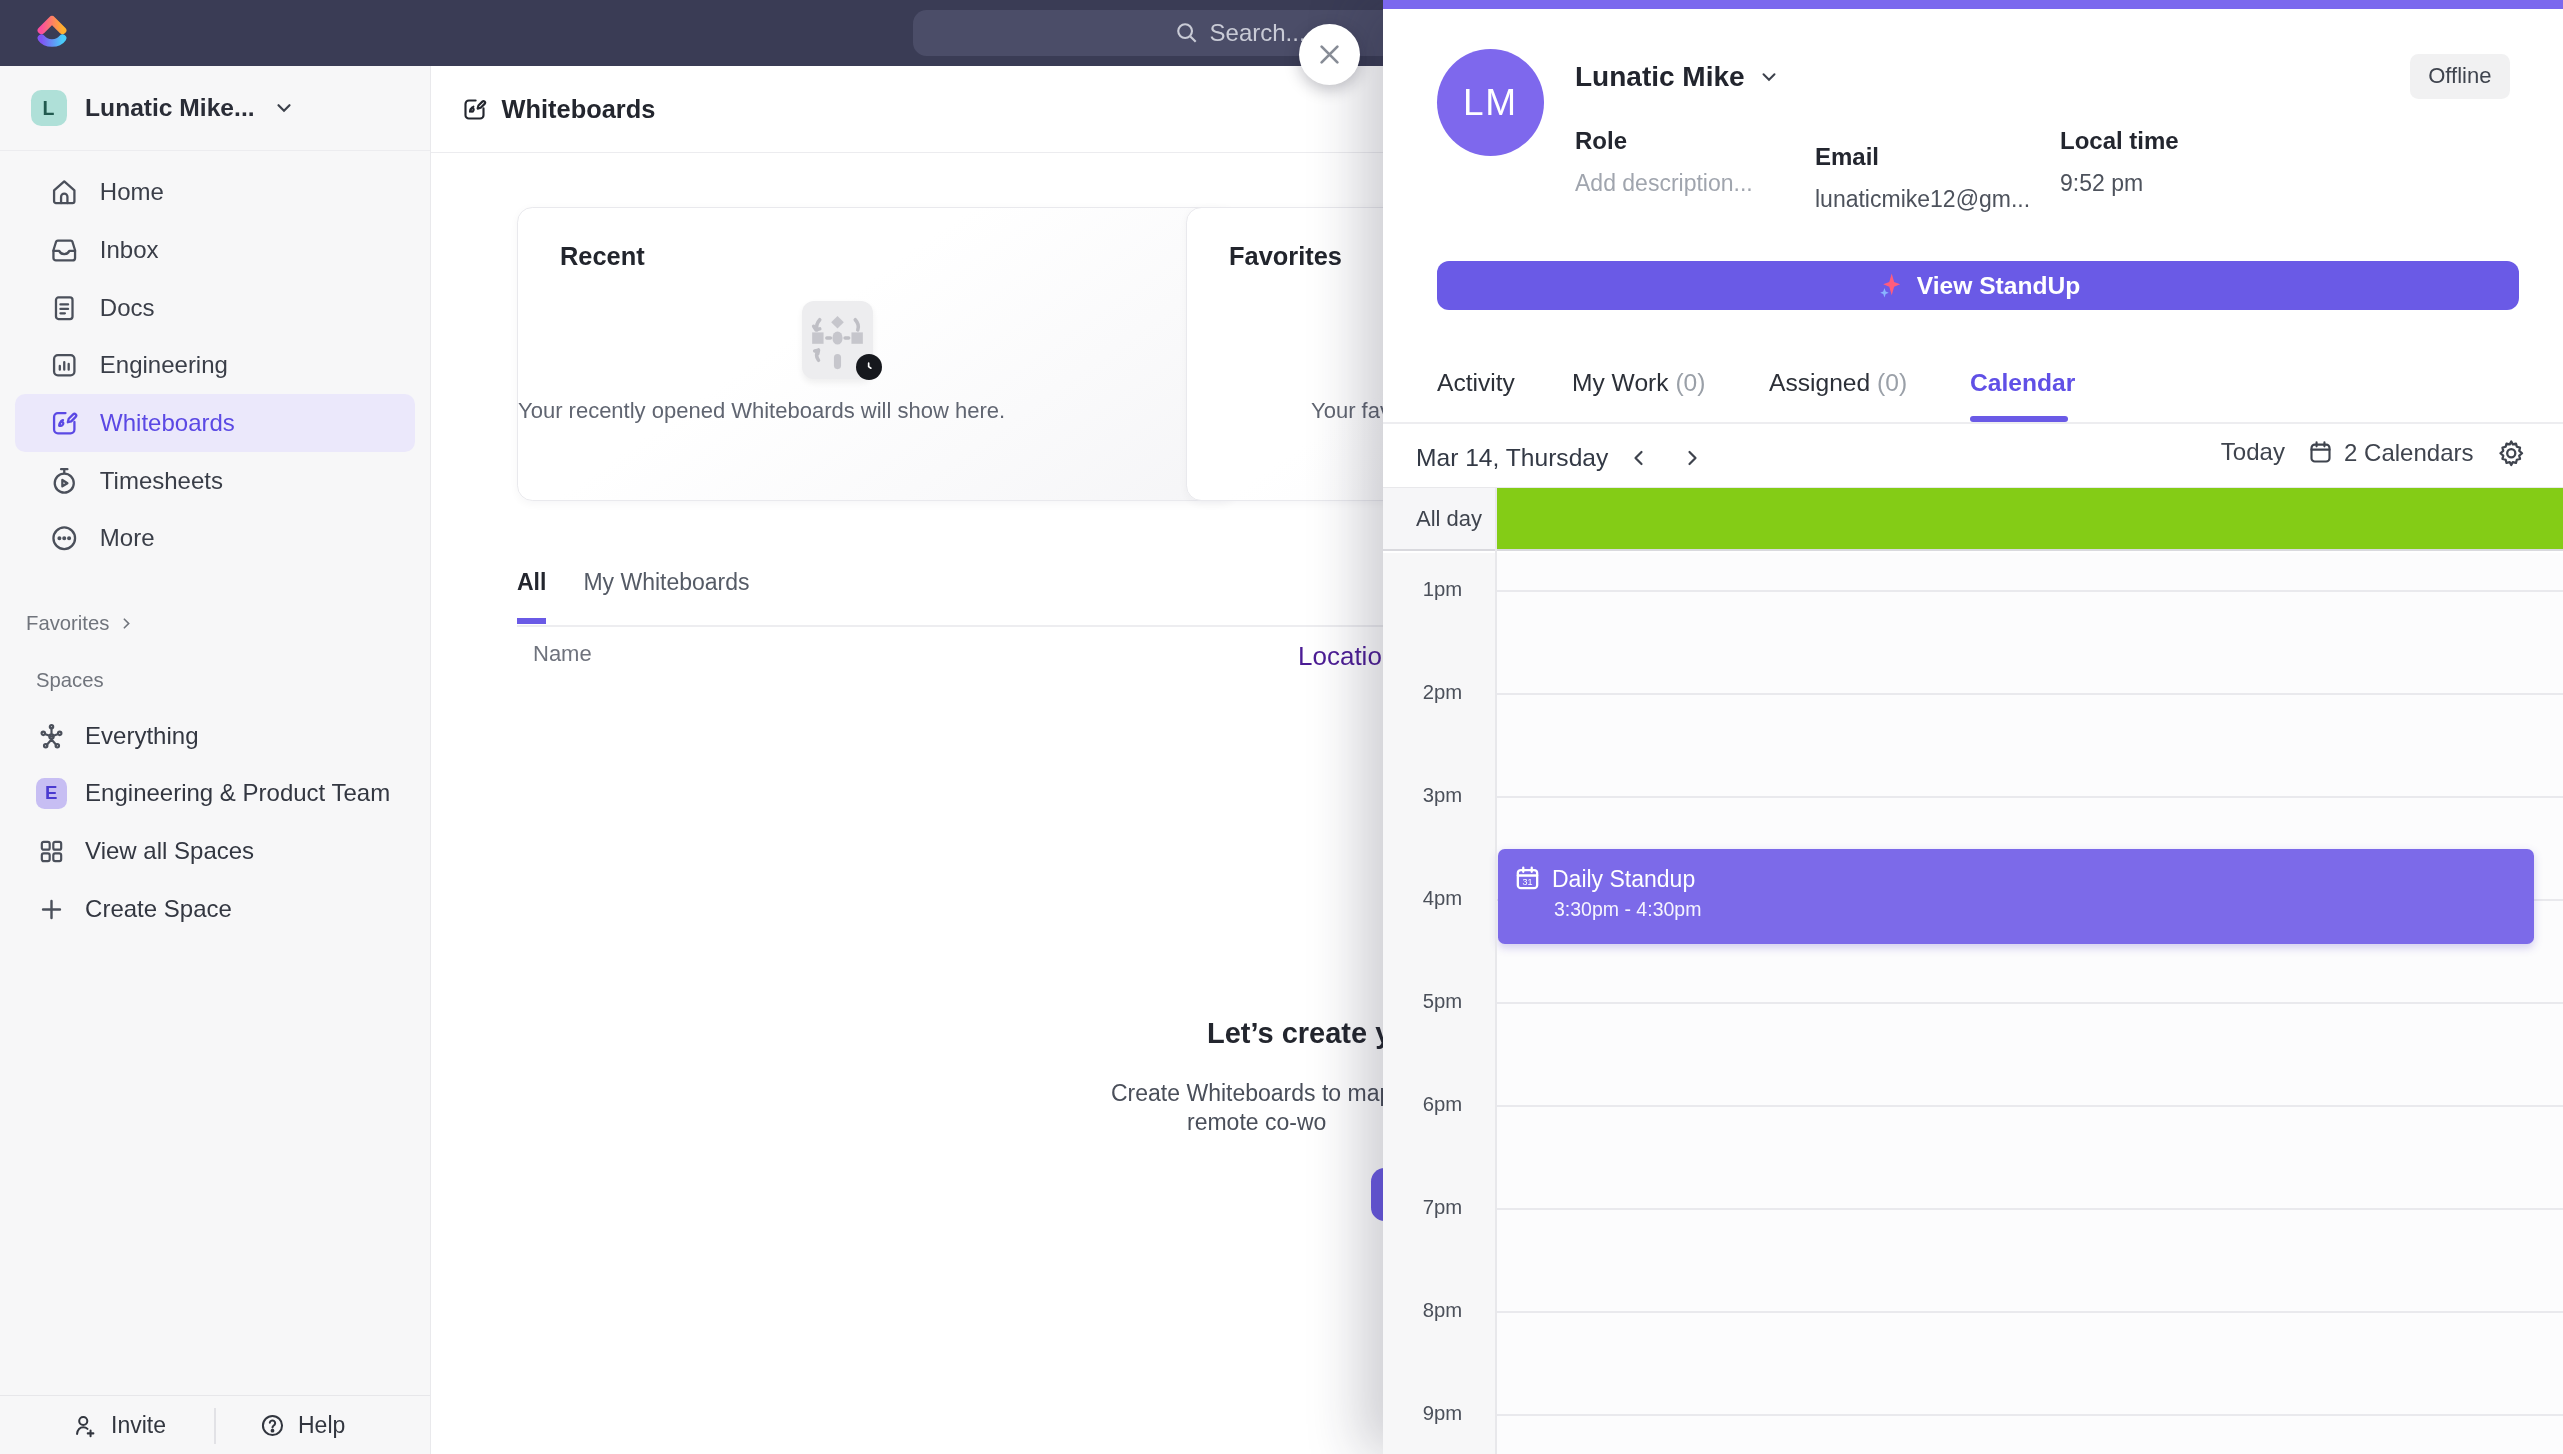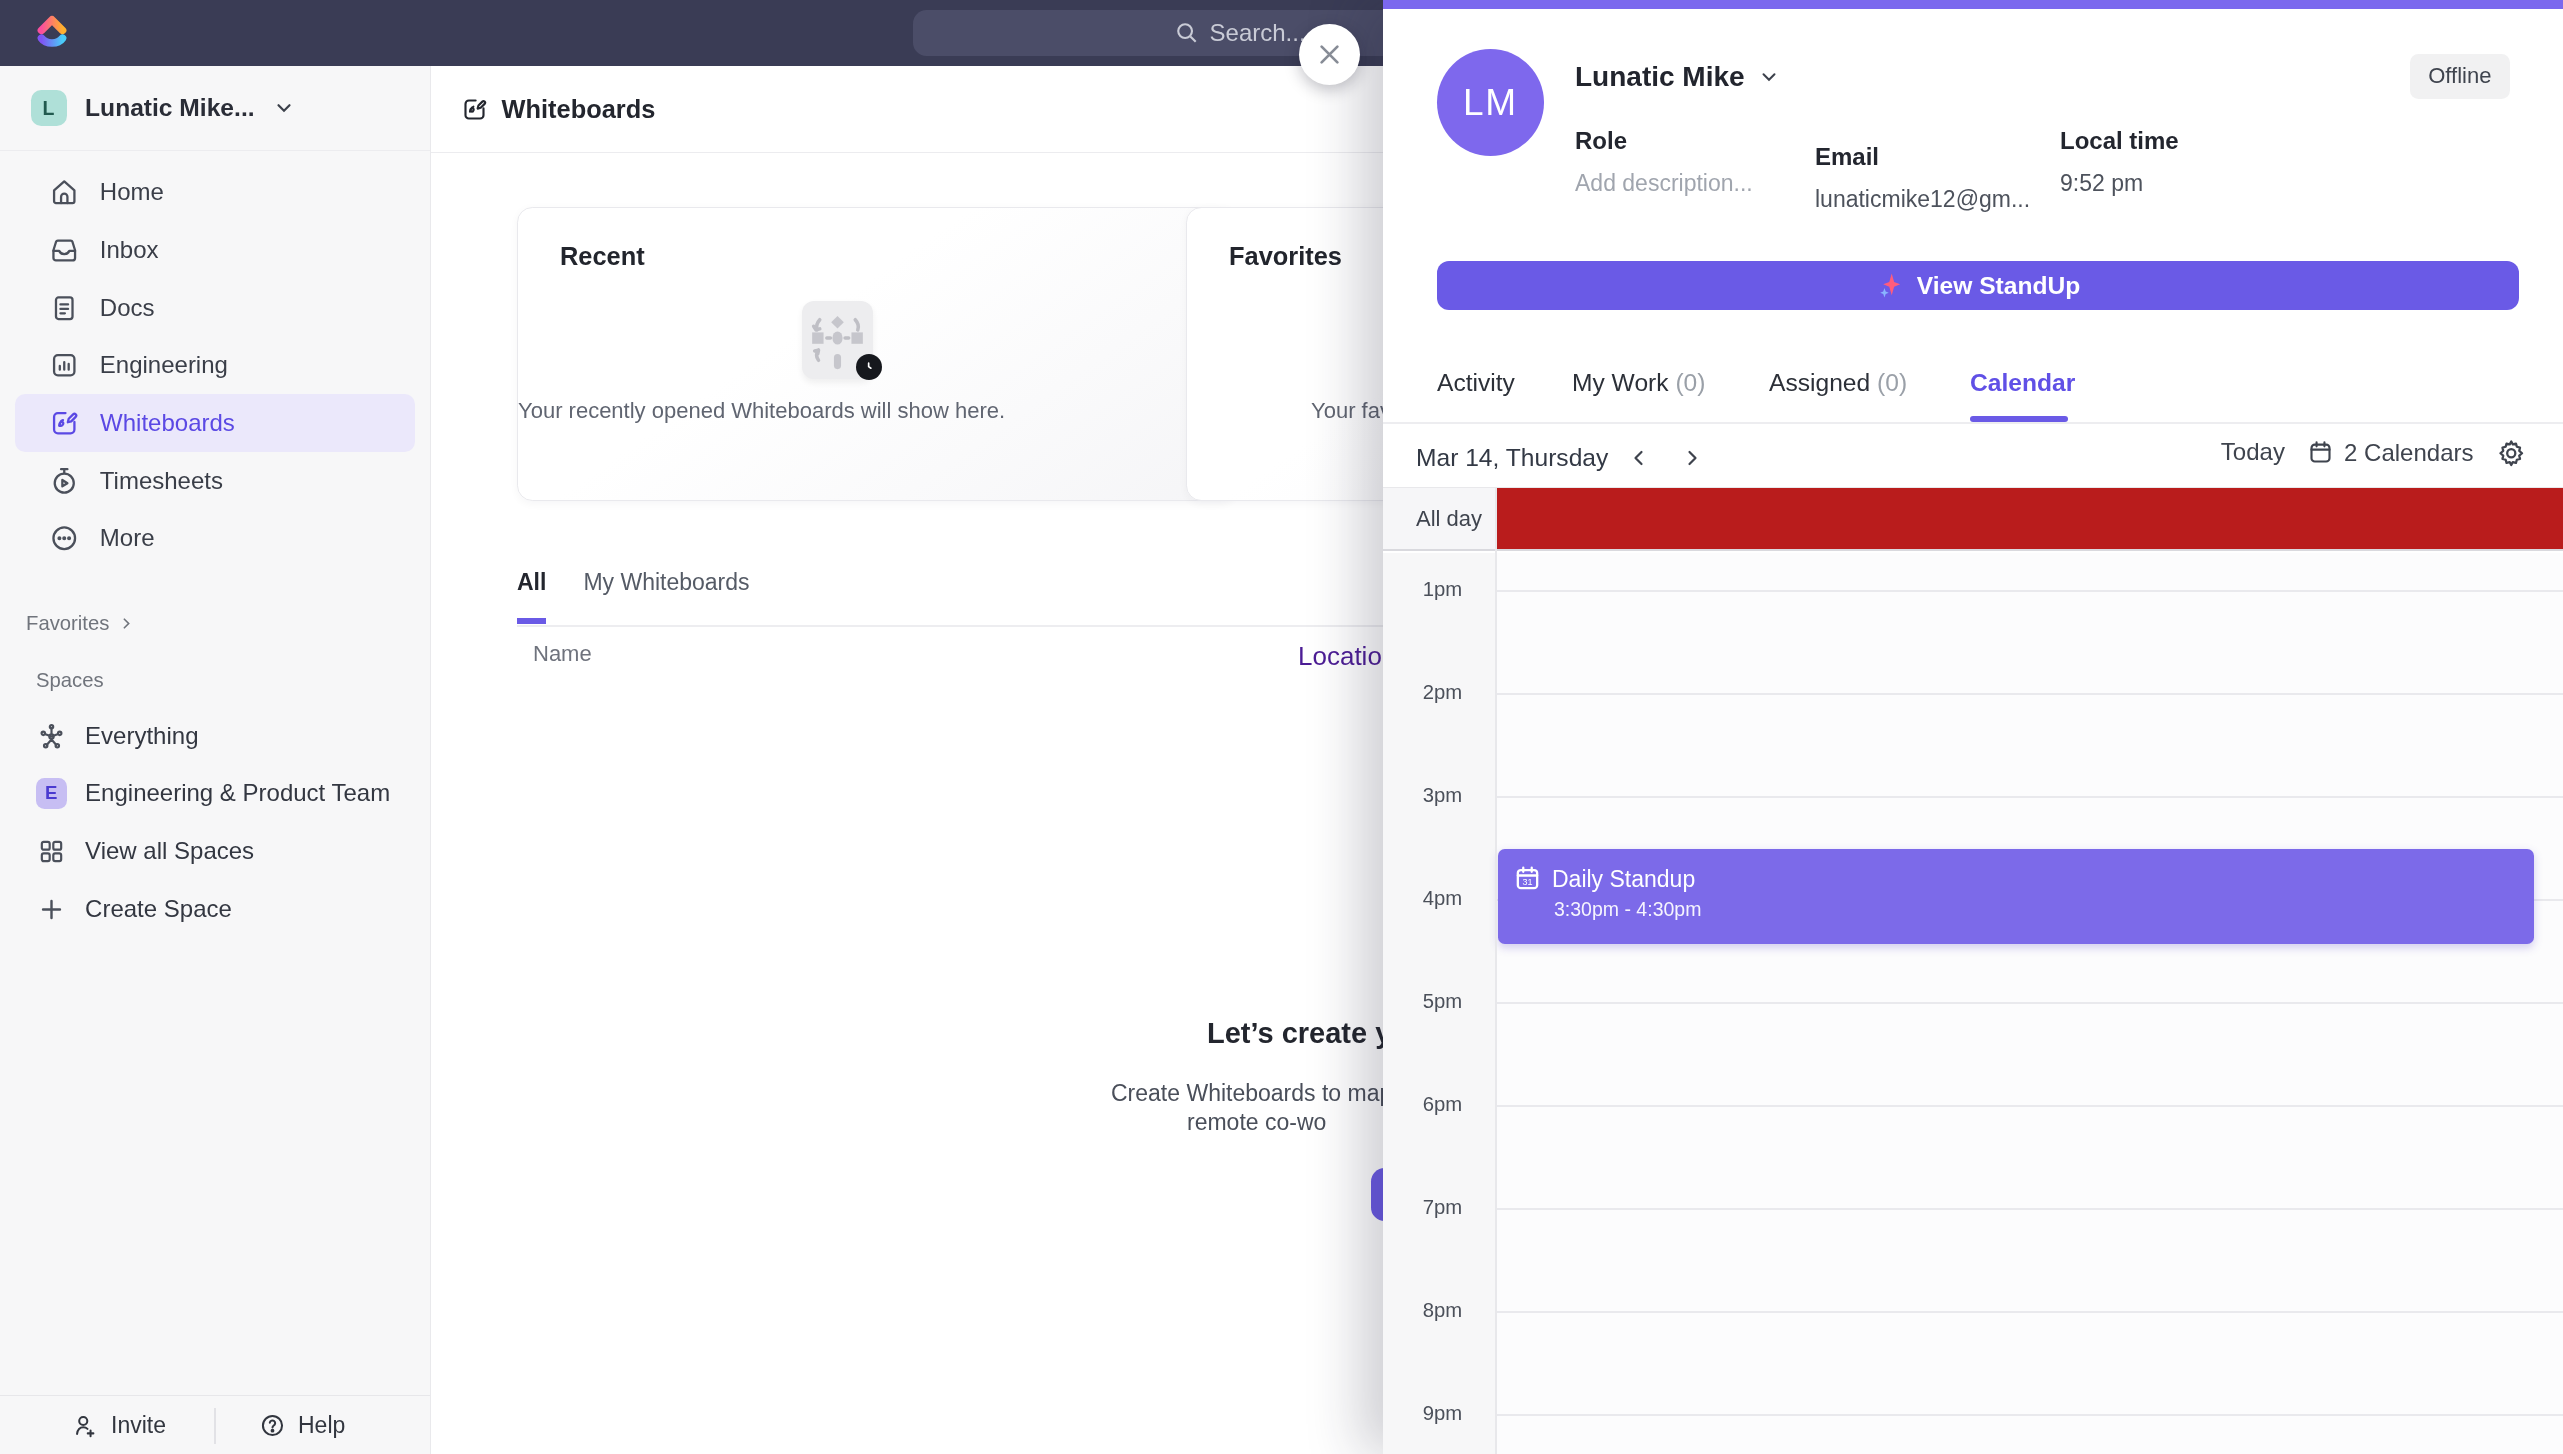--- a/index.html
+++ b/index.html
@@ -77,21 +77,21 @@
   .ptab .cnt { color:#9aa0a8; }
   .ptab.active { color:#6050e6; font-weight:600; }
   .ptab-underline { position:absolute; left:587px; top:56px; width:98px; height:6px; border-radius:3.4px; background:#6a5ae6; }
   .ptabs-divider { position:absolute; left:0; top:62px; width:100%; height:1.7px; background:#ededf0; }
   .cal-header { position:absolute; left:0; top:424px; width:100%; height:64px; }
   .cal-date { position:absolute; left:33px; top:20.3px; font-size:24.6px; font-weight:500; color:#333945; }
   .cal-nav { position:absolute; top:17px; width:34px; height:34px; display:flex; align-items:center; justify-content:center; color:#3e434d; cursor:pointer; }
   .cal-right { position:absolute; right:37px; top:13.6px; display:flex; gap:22px; }
   .today-lbl { font-size:24px; color:#3f444e; cursor:pointer; }
   .cals-lbl { font-size:24px; color:#3f444e; display:flex; align-items:center; gap:10.2px; cursor:pointer; }
-  .allday { position:absolute; left:0; top:487px; width:100%; height:64px; background:#b91c1c; border-top:1.7px solid #e8e8eb; border-bottom:2.5px solid #d9d9de; }
+  .allday { position:absolute; left:0; top:487px; width:100%; height:64px; background:#84cc16; border-top:1.7px solid #e8e8eb; border-bottom:2.5px solid #d9d9de; }
   .allday-gutter { position:absolute; left:0; top:0; width:112px; height:100%; background:#f6f6f8; display:flex; align-items:center; }
   .allday-lbl { padding-left:33px; font-size:22px; color:#3f444e; white-space:nowrap; }
   .grid { position:absolute; left:0; top:553px; width:100%; height:901px; background:#fcfcfd; overflow:hidden; }
   .grid-gutter { position:absolute; left:0; top:0; width:112px; height:100%; background:#f7f7f8; }
   .gutter-line { position:absolute; left:112px; top:487px; bottom:0; width:1.7px; background:#e8e8eb; }
   .hline { position:absolute; left:112px; width:1068px; height:1.7px; background:#e9e9ed; }
   .hlabel { position:absolute; left:0; width:112px; text-align:center; font-size:20.3px; color:#4b505a;padding-left:7px; }
   .event { position:absolute; left:115px; top:296px; width:1036px; height:95px; border-radius:6.8px; background:#7c6ae9;
            box-shadow:0 3.4px 8.5px rgba(90,70,200,.25); cursor:pointer; }
   .ev-title { position:absolute; left:54px; top:17px; font-size:23px; font-weight:400; color:#fff; }

